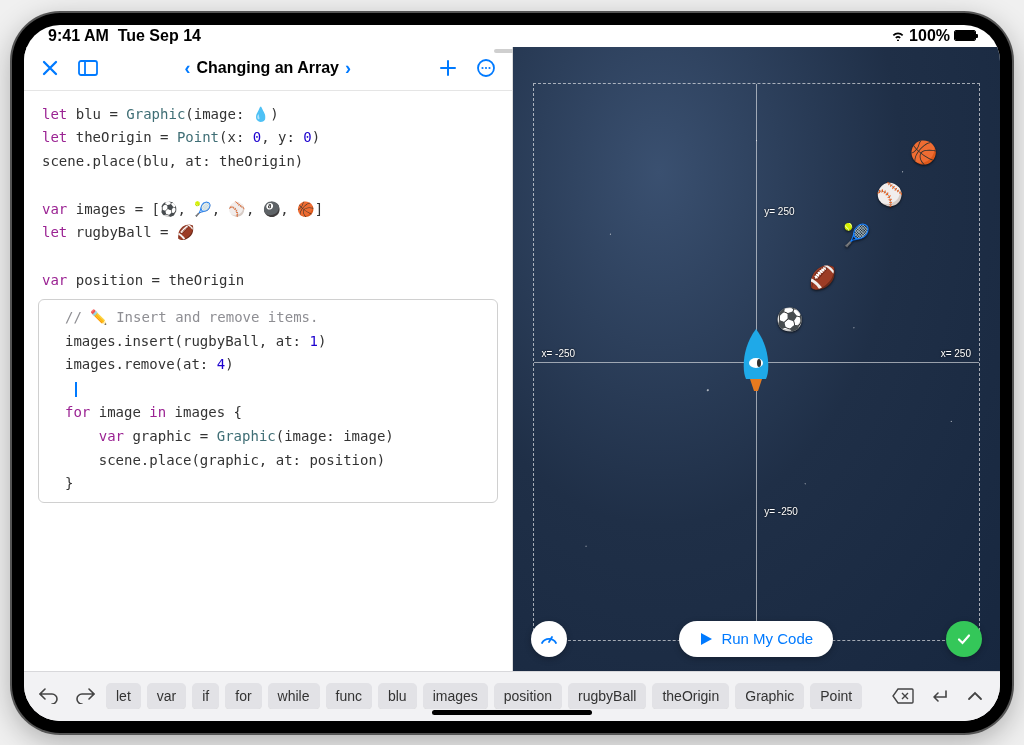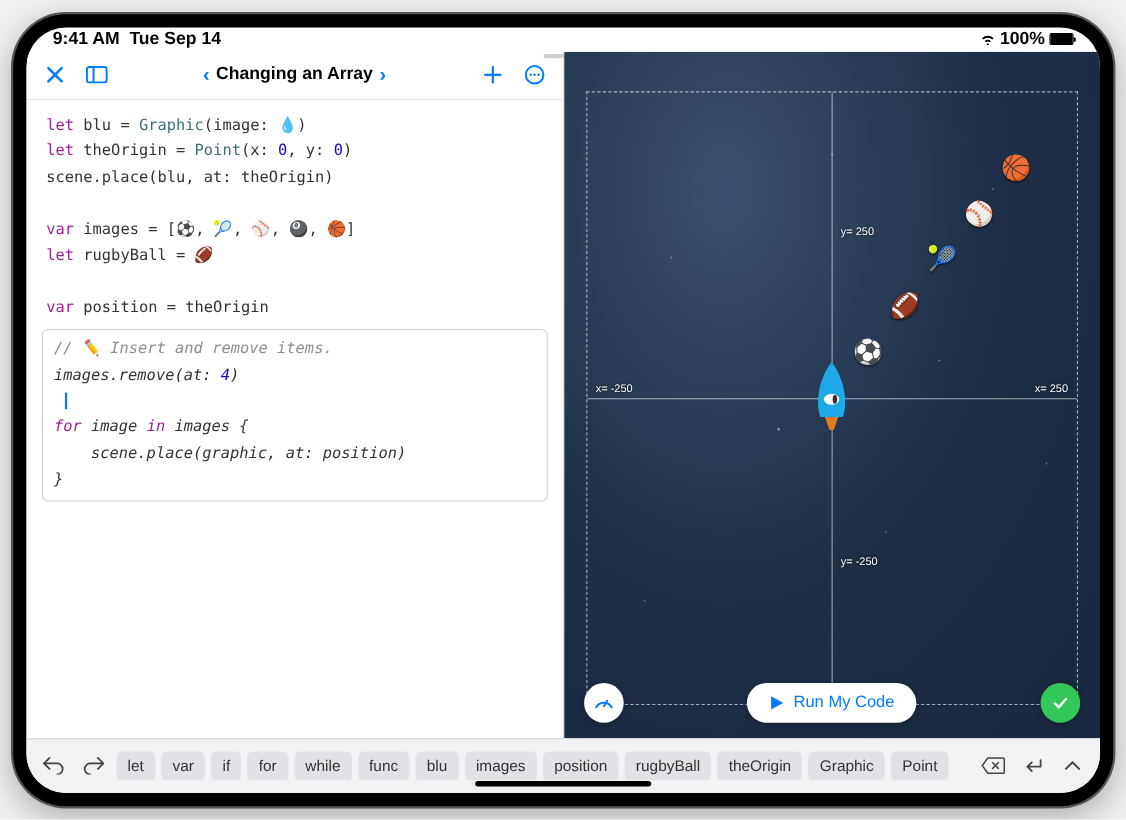--- a/index.html
+++ b/index.html
@@ -76,22 +76,21 @@
   .code-line { white-space: pre; padding-left: 10px; }
   .kw { color: #9B2393; font-weight:500; }
   .type { color: #3F6E75; }
   .lit { color: #1C00CF; }
   .cmt { color: #8E8E93; }
   .emoji { font-size: 14px; }
   .editable {
     border: 1px solid #d0d0d0;
     border-radius: 6px;
     margin: 6px 6px;
-    padding: 6px 0;
-    font-style: italic;
+    padding: 6px 16px;
   }
   .cursor {
     display:inline-block; width:2px; height:15px; background:#007AFF; vertical-align:middle; margin-left:10px;
   }
 
   .right {
     flex:1;
     position:relative;
     background: radial-gradient(ellipse at 30% 20%, #3a5070 0%, #1f2f47 50%, #17273f 100%);
     overflow:hidden;
@@ -230,23 +229,25 @@
           <div class="code-line"><span class="kw">let</span><span> theOrigin = </span><span class="type">Point</span><span>(x: </span><span class="lit">0</span><span>, y: </span><span class="lit">0</span><span>)</span></div>
           <div class="code-line"><span>scene.place(blu, at: theOrigin)</span></div>
           <div class="code-line">&nbsp;</div>
           <div class="code-line"><span class="kw">var</span><span> images = [</span><span class="emoji">⚽️</span><span>, </span><span class="emoji">🎾</span><span>, </span><span class="emoji">⚾️</span><span>, </span><span class="emoji">🎱</span><span>, </span><span class="emoji">🏀</span><span>]</span></div>
           <div class="code-line"><span class="kw">let</span><span> rugbyBall = </span><span class="emoji">🏈</span></div>
           <div class="code-line">&nbsp;</div>
           <div class="code-line"><span class="kw">var</span><span> position = theOrigin</span></div>
 
           <div class="editable">
             <div class="code-line"><span class="cmt">// ✏️ Insert and remove items.</span></div>
+            <div class="code-line"><span>images.insert(rugbyBall, at: </span><span class="lit">1</span><span>)</span></div>
             <div class="code-line"><span>images.remove(at: </span><span class="lit">4</span><span>)</span></div>
             <div class="code-line"><span class="cursor"></span></div>
             <div class="code-line"><span class="kw">for</span><span> image </span><span class="kw">in</span><span> images {</span></div>
+            <div class="code-line">    <span class="kw">var</span><span> graphic = </span><span class="type">Graphic</span><span>(image: image)</span></div>
             <div class="code-line">    <span>scene.place(graphic, at: position)</span></div>
             <div class="code-line"><span>}</span></div>
           </div>
         </div>
       </div>
 
       <div class="right stars">
         <div class="scene-frame">
           <div class="axis-h"></div>
           <div class="axis-v"></div>

